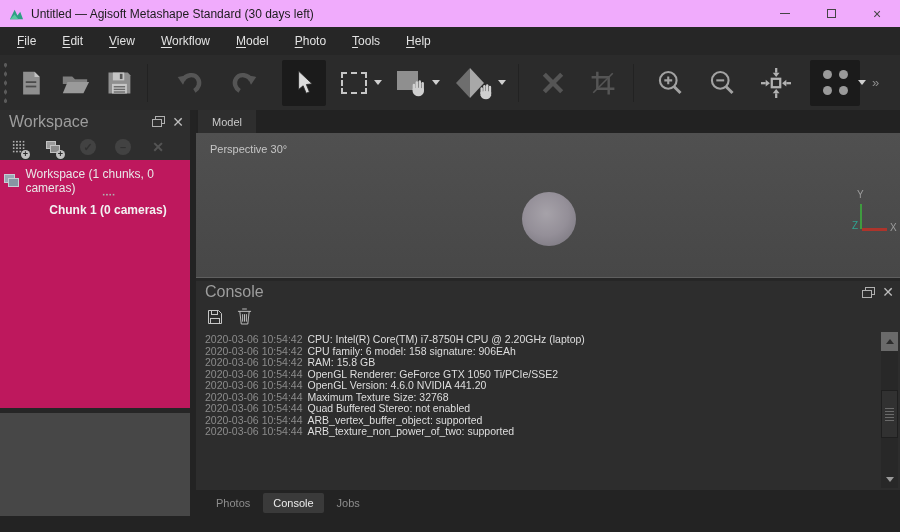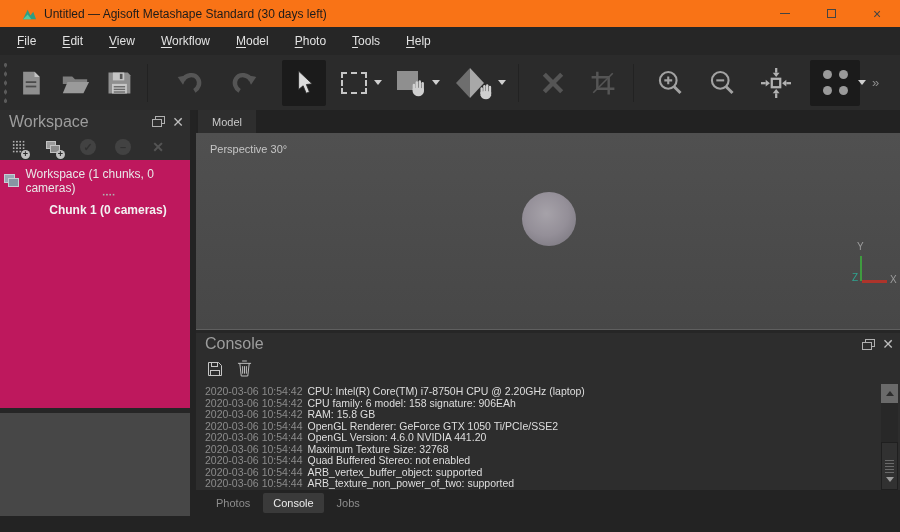--- a/index.html
+++ b/index.html
@@ -1,21 +1,21 @@
 <!DOCTYPE html>
 <html><head>
 <meta charset="utf-8">
 <style>
   * { margin:0; padding:0; box-sizing:border-box; }
   html,body { width:900px; height:532px; overflow:hidden; background:#232323;
     font-family:"Liberation Sans", sans-serif; }
   .window { width:900px; height:532px; display:flex; flex-direction:column; }
 
   
-  .titlebar { height:27px; background:#f97316; display:flex; align-items:center; flex:none;padding-left:13px; }
+  .titlebar { height:27px; background:#f0abfc; display:flex; align-items:center; flex:none; }
   .app-icon { width:15px; height:14px; margin:0 7px 0 9px; }
   .title-text { font-size:12px; color:#1b1b1b; }
   .win-controls { margin-left:auto; display:flex; height:100%; }
   .win-btn { width:46px; height:100%; display:flex; align-items:center; justify-content:center; color:#444; }
   .glyph-min { width:10px; height:1px; background:#444; }
   .glyph-max { width:9px; height:9px; border:1px solid #444; }
   .glyph-close { font-size:14px; line-height:1; color:#444; }
 
   
   .menubar { height:28px; background:#262626; display:flex; align-items:center; padding-left:4px; flex:none; }
@@ -71,21 +71,21 @@
   .ws-root-ico i:last-child { left:4px; top:4px; background:#8795a3; }
   .left-split { height:5px; background:#262626; flex:none; }
   .left-lower { height:103px; background:#474747; flex:none; }
 
   .vdivider { width:6px; background:#232323; flex:none; }
 
   .right { flex:1; display:flex; flex-direction:column; min-width:0; }
   .doc-tabbar { height:23px; background:#222222; display:flex; align-items:stretch; padding-left:2px; flex:none; }
   .doc-tab { padding:0 14px; background:#2e2e2e; color:#c9c9c9; font-size:11px; display:flex; align-items:center; }
 
-  .viewport { height:196px; background:linear-gradient(#505050,#474747); position:relative; flex:none; }
+  .viewport { height:144px; background:linear-gradient(#505050,#474747); position:relative; flex:none; }
   .persp-label { position:absolute; left:14px; top:10px; font-size:11px; color:#c6c6c6; }
   .sphere { position:absolute; left:326px; top:59px; width:54px; height:54px; border-radius:50%;
     background:radial-gradient(circle at 45% 40%, #a6a2a9 0%, #948f98 50%, rgba(131,127,136,.95) 80%, rgba(120,116,126,0) 100%); }
   .gizmo { position:absolute; right:3px; bottom:30px; width:72px; height:56px; font-size:10px; color:#9c9c9c; }
   .axis-y-line { position:absolute; left:35px; top:13px; width:2px; height:25px; background:#3f9b3f; }
   .axis-x-line { position:absolute; left:37px; top:37px; width:25px; height:3px; background:#ad342b; }
   .axis-lbl { position:absolute; }
   .lbl-y { left:32px; top:-2px; }
   .lbl-x { left:65px; top:31px; }
   .lbl-z { left:27px; top:29px; color:#2fa390; }

